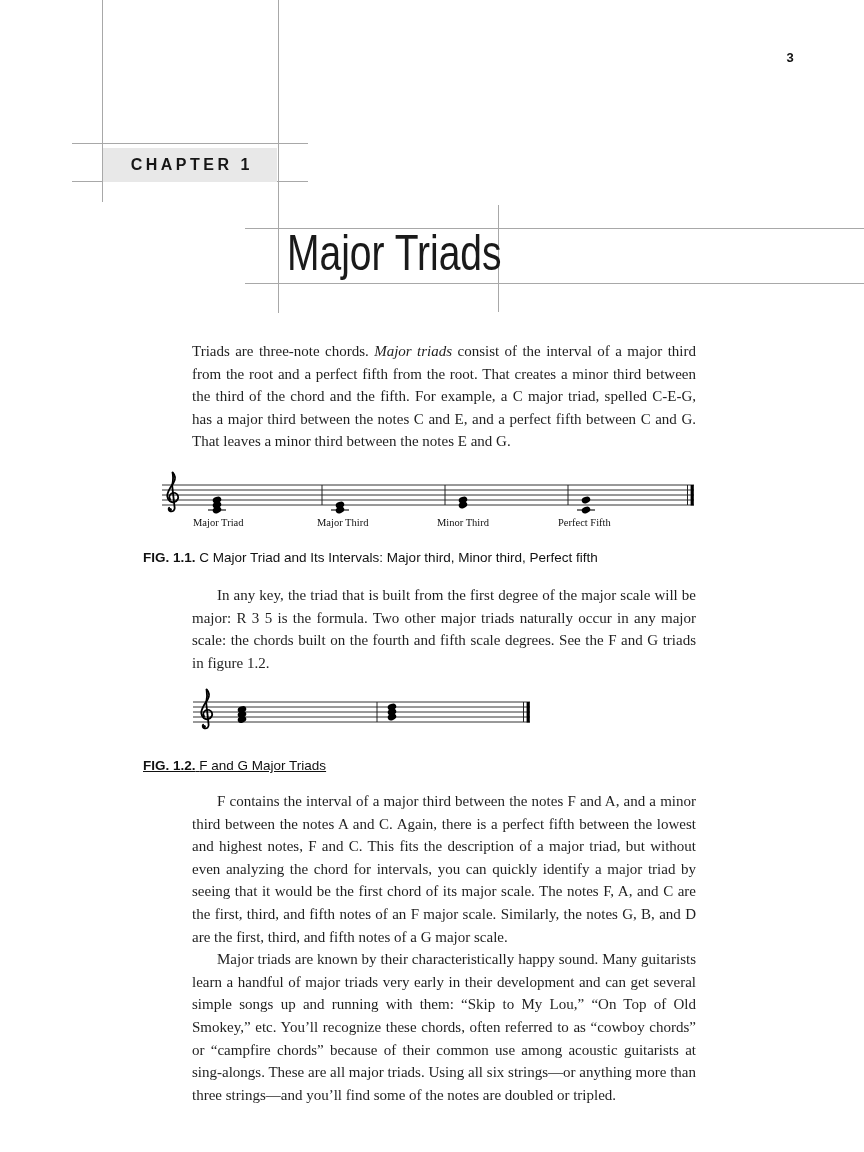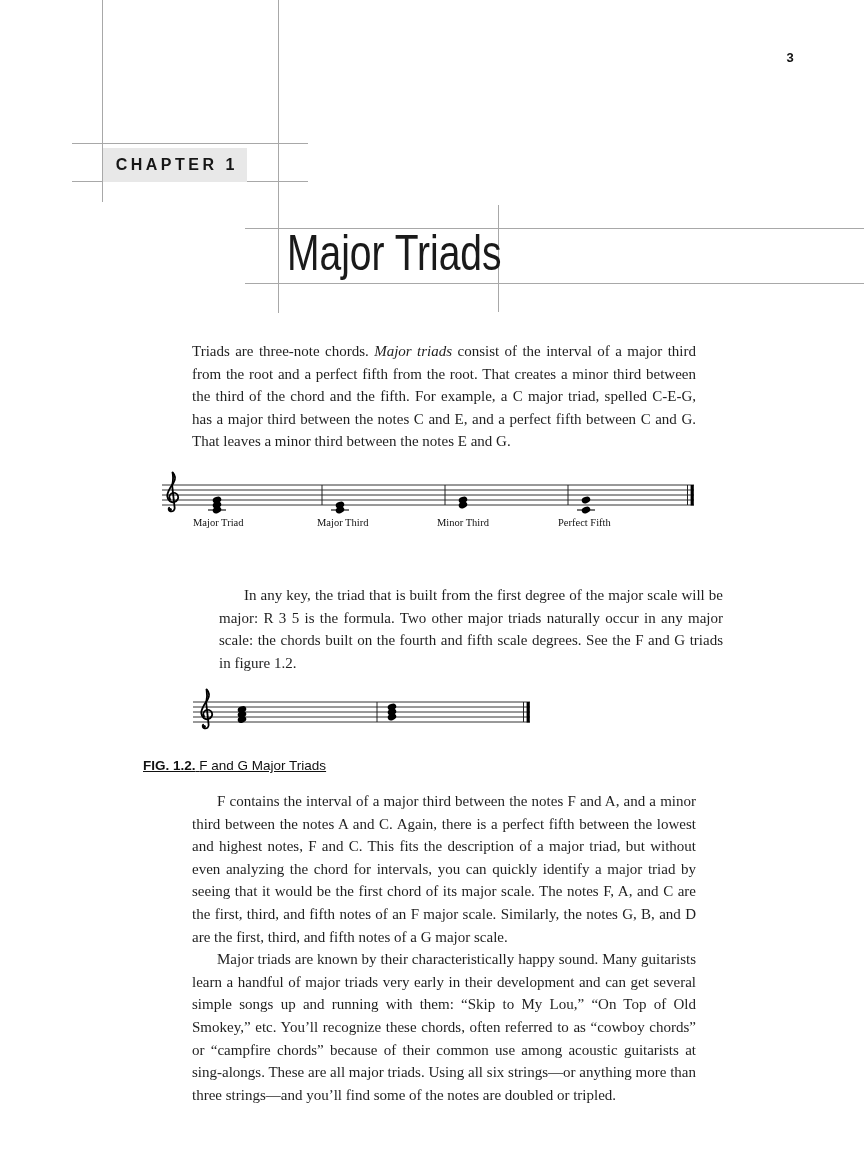--- a/index.html
+++ b/index.html
@@ -13,21 +13,21 @@
     font-family:"Liberation Serif",serif;color:var(--ink);overflow:hidden;
   }
   .rule{position:absolute;background:var(--rule);}
   .v{width:1px;}
   .h{height:1px;}
   .pagenum{
     position:absolute;left:780px;top:50px;width:20px;text-align:center;
     font-family:"Liberation Sans",sans-serif;font-weight:bold;font-size:13px;color:#111;
   }
   .chapter-box{
-    position:absolute;left:103px;top:148px;width:144px;height:34px;
+    position:absolute;left:103px;top:148px;width:174px;height:34px;
     background:var(--box);display:flex;align-items:center;justify-content:center;
   }
   .chapter-box span{
     font-family:"Liberation Sans",sans-serif;font-weight:bold;font-size:16px;
     letter-spacing:3.5px;padding-left:3.5px;color:#161616;white-space:nowrap;
   }
   .title{
     position:absolute;left:287px;top:228px;height:50px;line-height:50px;
     font-family:"Liberation Sans",sans-serif;font-weight:400;font-size:50px;color:#1a1a1a;
     transform:scaleX(0.78);transform-origin:left top;white-space:nowrap;
@@ -121,22 +121,26 @@
       <ellipse class="notehead" rx="4.4" ry="3.1" transform="translate(430,34) rotate(-20)"></ellipse>
       <ellipse class="notehead" rx="4.4" ry="3.1" transform="translate(430,44) rotate(-20)"></ellipse>
     </g>
 
     <text class="mlabel" x="37" y="60">Major Triad</text>
     <text class="mlabel" x="161" y="60">Major Third</text>
     <text class="mlabel" x="281" y="60">Minor Third</text>
     <text class="mlabel" x="402" y="60">Perfect Fifth</text>
   </svg>
 
+  <div class="caption" style="top:550px;">
+    <b>FIG. 1.1.</b>
+    <span>C Major Triad and Its Intervals: Major third, Minor third, Perfect fifth</span>
+  </div>
 
-  <div class="body-text" style="top:584px;margin-left:27px;">
+  <div class="body-text" style="top:584px;">
     <p class="indent">In any key, the triad that is built from the first degree of the major scale will be major: R 3 5 is the formula. Two other major triads naturally occur in any major scale: the chords built on the fourth and fifth scale degrees. See the F and G triads in figure 1.2.</p>
   </div>
 
   <svg class="notation" style="left:188px;top:686px;" width="348" height="62" viewBox="0 0 348 62">
     <line class="staff-line" x1="5" y1="16" x2="342" y2="16"></line>
     <line class="staff-line" x1="5" y1="21" x2="342" y2="21"></line>
     <line class="staff-line" x1="5" y1="26" x2="342" y2="26"></line>
     <line class="staff-line" x1="5" y1="31" x2="342" y2="31"></line>
     <line class="staff-line" x1="5" y1="36" x2="342" y2="36"></line>
     <line class="barline" x1="189" y1="16" x2="189" y2="36"></line>

